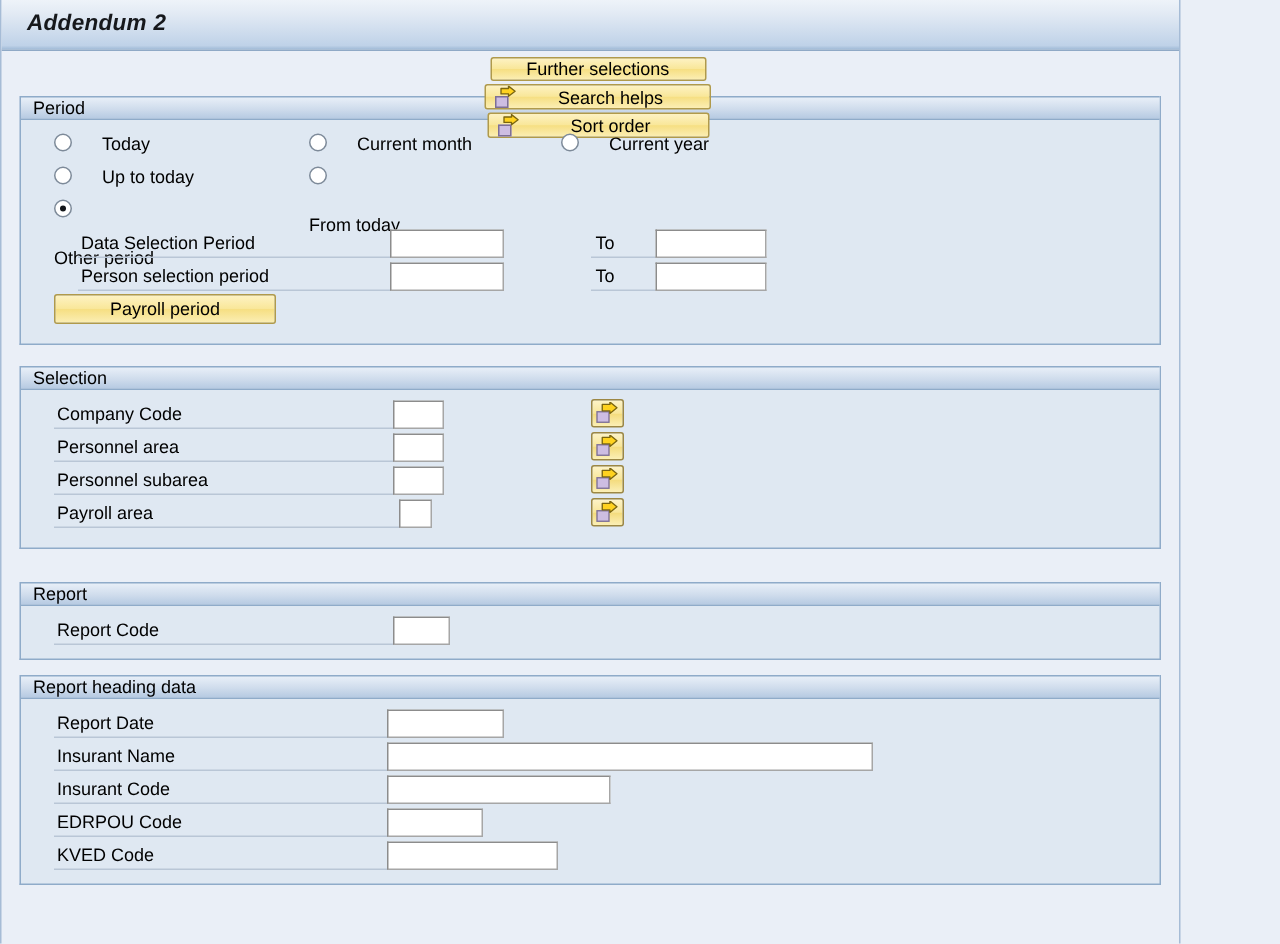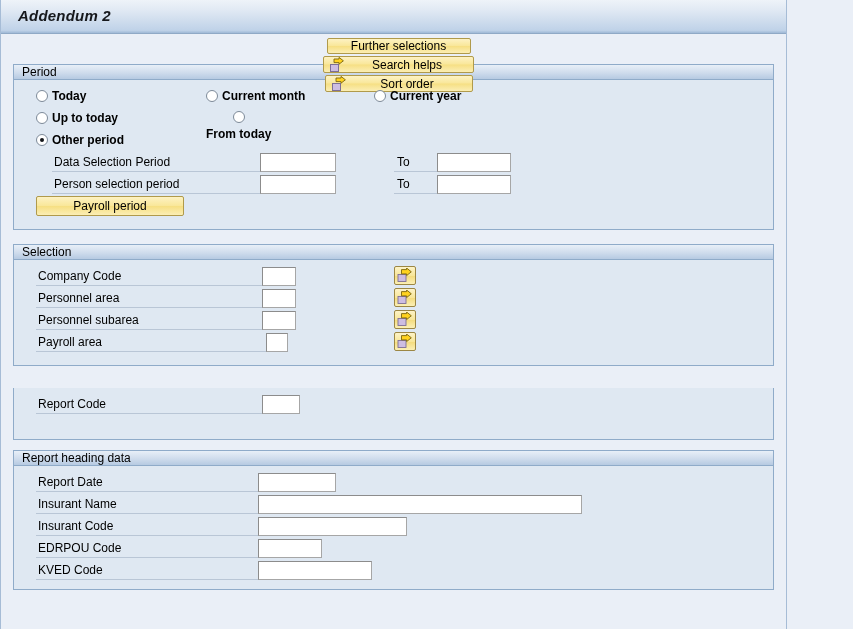--- a/index.html
+++ b/index.html
@@ -160,25 +160,24 @@
   }
 
   
   .radio-row {
     position: relative;
     height: 22px;
   }
   .radio {
     position: absolute;
     display: flex;
-    align-items: center;
-    gap: 4px;
+    align-items: flex-start;
+    gap: 20px;
     cursor: pointer;
     white-space: nowrap;
-    font-weight: bold;
   }
   .rb {
     width: 12px; height: 12px;
     border-radius: 50%;
     border: 1px solid #7d8a99;
     background: #fff;
     box-sizing: border-box;
     position: relative;
     flex: none;
   }
@@ -311,21 +310,21 @@
           <span class="rb"></span>
           <span>Up to today</span>
         </div>
         <div class="radio" style="left:192px;top:3px;flex-direction:column;">
           <span class="rb"></span>
           <span>From today</span>
         </div>
       </div>
 
       <div class="radio-row">
-        <div class="radio" style="left:22px;top:3px;">
+        <div class="radio" style="left:22px;top:3px;flex-direction:column;">
           <span class="rb on"></span>
           <span>Other period</span>
         </div>
       </div>
 
       <div class="frow">
         <div class="flabel" style="left:40px;">Data Selection Period</div>
         <div class="uline" style="left:38px;top:19px;width:208px;"></div>
         <input class="fin" style="left: 246px; top: 1px; width: 76px;" value="">
         <div class="totxt" style="left:383px;">To</div>
@@ -400,20 +399,21 @@
             <rect x="1" y="6.5" width="8" height="7" fill="#cdbde2" stroke="#7d6f96" stroke-width=".9"></rect>
             <path d="M4.5 1.6 L9.6 1.6 L9.6 0 L14.3 3.8 L9.6 7.6 L9.6 5.9 L4.5 5.9 Z" fill="#ffd21f" stroke="#7a6510" stroke-width=".9" stroke-linejoin="round"></path>
           </svg>
         </div>
       </div>
 
     </div>
   </div>
 
   <div class="panel" style="margin-top:22px;height:52px;">
+    <div class="panel-head">Report</div>
     <div class="panel-body">
 
       <div class="frow">
         <div class="flabel" style="left:24px;">Report Code</div>
         <div class="uline" style="left:22px;top:19px;width:226px;"></div>
         <input class="fin" style="left: 248px; top: 1px; width: 38px;" value="">
       </div>
 
     </div>
   </div>

